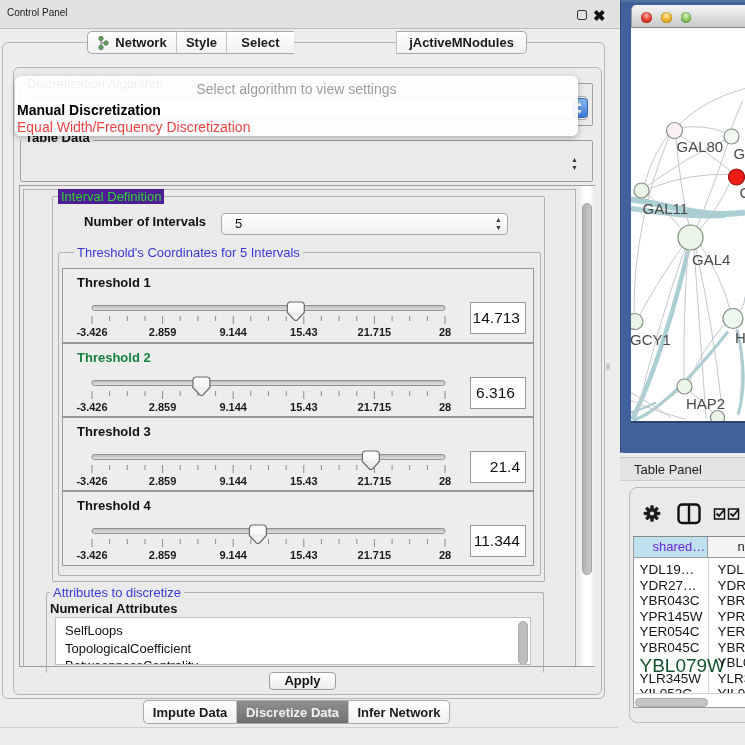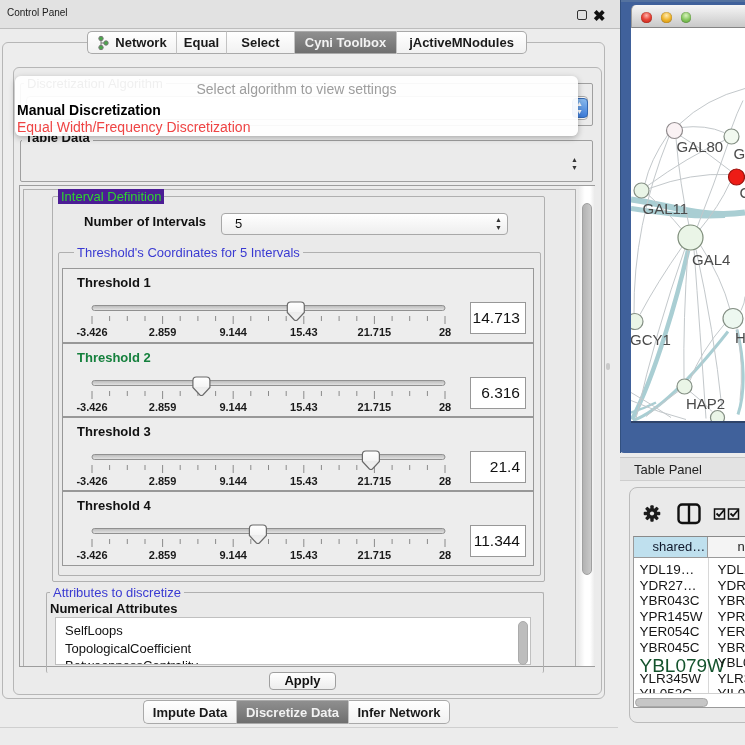--- a/index.html
+++ b/index.html
@@ -31,23 +31,22 @@
 <div class="abs" style="left:2px;top:42px;width:601px;height:655px;background:#ededed;border:1px solid #b6b6b6;border-radius:6px"></div>
 <div class="abs" style="left:13px;top:67px;width:587px;height:626px;background:#ebebeb;border:1px solid #b6b6b6;border-radius:6px"></div>
 <div class="abs" style="left:87px;top:31px;width:89px;height:23px;background:linear-gradient(#ffffff,#f1f1f1);border-top:1px solid #a9a9a9;border-bottom:1px solid #a9a9a9;border-left:1px solid #a9a9a9;border-radius:5px 0 0 5px;box-sizing:border-box;display:flex;align-items:center;justify-content:center;font-size:13px;font-weight:bold;color:#1a1a1a"><svg width="13" height="16" style="margin-right:5px">
         <g stroke="#777" stroke-width="1" fill="#4ca64c">
           <path d="M4 4 V12 M4 8 H9" fill="none"></path>
           <circle cx="4" cy="3.5" r="2.2"></circle>
           <circle cx="9" cy="8" r="2.2"></circle>
           <circle cx="4" cy="12.5" r="2.2"></circle>
         </g>
       </svg>Network</div>
-<div class="abs" style="left:176px;top:31px;width:50px;height:23px;background:linear-gradient(#ffffff,#f1f1f1);border-top:1px solid #a9a9a9;border-bottom:1px solid #a9a9a9;border-left:1px solid #c3c3c3;border-radius:0 0 0 0;box-sizing:border-box;display:flex;align-items:center;justify-content:center;font-size:13px;font-weight:bold;color:#1a1a1a">Equal</div>
+<div class="abs" style="left:176px;top:31px;width:50px;height:23px;background:linear-gradient(#ffffff,#f1f1f1);border-top:1px solid #a9a9a9;border-bottom:1px solid #a9a9a9;border-left:1px solid #c3c3c3;border-radius:0 0 0 0;box-sizing:border-box;display:flex;align-items:center;justify-content:center;font-size:13px;font-weight:bold;color:#1a1a1a">Style</div>
 <div class="abs" style="left:226px;top:31px;width:68px;height:23px;background:linear-gradient(#ffffff,#f1f1f1);border-top:1px solid #a9a9a9;border-bottom:1px solid #a9a9a9;border-left:1px solid #c3c3c3;border-radius:0 0 0 0;box-sizing:border-box;display:flex;align-items:center;justify-content:center;font-size:13px;font-weight:bold;color:#1a1a1a">Select</div>
-<div class="abs" style="left:294px;top:31px;width:102px;height:23px;background:linear-gradient(#8f8f8f,#6f6f6f);border-top:1px solid #a9a9a9;border-bottom:1px solid #a9a9a9;border-left:1px solid #c3c3c3;border-radius:0 0 0 0;box-sizing:border-box;display:flex;align-items:center;justify-content:center;font-size:13px;font-weight:bold;color:#f2f2f2">Cyni Toolbox</div>
 <div class="abs" style="left:396px;top:31px;width:131px;height:23px;background:linear-gradient(#ffffff,#f1f1f1);border-top:1px solid #a9a9a9;border-bottom:1px solid #a9a9a9;border-left:1px solid #c3c3c3;border-right:1px solid #a9a9a9;border-radius:0 5px 5px 0;box-sizing:border-box;display:flex;align-items:center;justify-content:center;font-size:13px;font-weight:bold;color:#1a1a1a">jActiveMNodules</div>
 <div class="abs" style="left:20px;top:83px;width:571px;height:41px;border:1px solid #9f9f9f;border-radius:2px"></div>
 <div class="abs" style="left:24px;top:76px;background:#ebebeb;padding:0 3px;font-size:13px;color:#222">Discretization Algorithm</div>
 <div class="abs" style="left:26px;top:96px;width:562px;height:24px;background:#f7f7f7;border:1px solid #a8a8a8;border-radius:4px;box-sizing:border-box"></div>
 <div class="abs" style="left:572px;top:98px;width:16px;height:20px;background:linear-gradient(#8abbee,#3c7bd9);border:1px solid #3568b0;border-radius:4px;box-sizing:border-box"></div>
 <div class="abs" style="left:576px;top:100px;font-size:7px;color:#fff;line-height:8px">▲<br>▼</div>
 <div class="abs" style="left:20px;top:140px;width:571px;height:40px;border:1px solid #9f9f9f;border-radius:2px"></div>
 <div class="abs" style="left:22px;top:130px;background:#ebebeb;padding:0 3px;font-size:13px;font-weight:bold;color:#111">Table Data</div>
 <div class="abs" style="left:571px;top:156px;font-size:7px;color:#333;line-height:8px">▲<br>▼</div>
 <div class="abs" style="left:19px;top:185px;width:576px;height:482px;border:1px solid #9d9d9d;box-sizing:border-box"></div>
@@ -84,21 +83,21 @@
         <rect x="7" y="6.5" width="353" height="5" rx="2.5" fill="url(#trk)" stroke="#909090" stroke-width="1"></rect>
         <path d="M7.0 17V25 M24.6 17V22 M42.3 17V22 M60.0 17V22 M77.6 17V25 M95.2 17V22 M112.9 17V22 M130.6 17V22 M148.2 17V25 M165.8 17V22 M183.5 17V22 M201.2 17V22 M218.8 17V25 M236.4 17V22 M254.1 17V22 M271.8 17V22 M289.4 17V25 M307.1 17V22 M324.7 17V22 M342.4 17V22 M360.0 17V25" stroke="#8a8a8a" stroke-width="1" fill="none"></path>
         <text x="7.0" y="36.5" font-size="11" font-weight="bold" fill="#1a1a1a" text-anchor="middle">-3.426</text>
         <text x="77.6" y="36.5" font-size="11" font-weight="bold" fill="#1a1a1a" text-anchor="middle">2.859</text>
         <text x="148.2" y="36.5" font-size="11" font-weight="bold" fill="#1a1a1a" text-anchor="middle">9.144</text>
         <text x="218.8" y="36.5" font-size="11" font-weight="bold" fill="#1a1a1a" text-anchor="middle">15.43</text>
         <text x="289.4" y="36.5" font-size="11" font-weight="bold" fill="#1a1a1a" text-anchor="middle">21.715</text>
         <text x="360.0" y="36.5" font-size="11" font-weight="bold" fill="#1a1a1a" text-anchor="middle">28</text>
         <path d="M107.9 13.5 L107.9 6.5 Q107.9 3 111.4 3 L121.4 3 Q124.9 3 124.9 6.5 L124.9 13.5 L117.9 21 Q116.4 22 114.9 21 Z" fill="url(#thm)" stroke="#6a6a6a" stroke-width="1.2"></path>
       </svg>
-      <div style="position:absolute;left:407px;top:33px;width:49px;height:30px;background:#fff;border:1px solid #989898;font-size:15.5px;color:#111;text-align:right;padding-right:5px;line-height:30px">6.316</div>
+      <div style="position:absolute;left:407px;top:33px;width:49px;height:30px;background:#fff;border:1px solid #989898;font-size:15.5px;color:#111;text-align:center;padding-right:5px;line-height:30px">6.316</div>
     </div>
 <div style="position:absolute;left:62px;top:416.5px;width:470px;height:72.5px;border:1px solid #989898;background:#ededed">
       <div style="position:absolute;left:14px;top:6px;font-size:13px;font-weight:bold;color:#111">Threshold 3</div>
       <svg width="382" height="40" style="position:absolute;left:22px;top:30px;overflow:visible">
         <defs></defs>
         <rect x="7" y="6.5" width="353" height="5" rx="2.5" fill="url(#trk)" stroke="#909090" stroke-width="1"></rect>
         <path d="M7.0 17V25 M24.6 17V22 M42.3 17V22 M60.0 17V22 M77.6 17V25 M95.2 17V22 M112.9 17V22 M130.6 17V22 M148.2 17V25 M165.8 17V22 M183.5 17V22 M201.2 17V22 M218.8 17V25 M236.4 17V22 M254.1 17V22 M271.8 17V22 M289.4 17V25 M307.1 17V22 M324.7 17V22 M342.4 17V22 M360.0 17V25" stroke="#8a8a8a" stroke-width="1" fill="none"></path>
         <text x="7.0" y="36.5" font-size="11" font-weight="bold" fill="#1a1a1a" text-anchor="middle">-3.426</text>
         <text x="77.6" y="36.5" font-size="11" font-weight="bold" fill="#1a1a1a" text-anchor="middle">2.859</text>
         <text x="148.2" y="36.5" font-size="11" font-weight="bold" fill="#1a1a1a" text-anchor="middle">9.144</text>
@@ -197,21 +196,21 @@
 <rect x="49.5" y="4.5" width="21" height="18.5" rx="3.5" fill="none" stroke="#111" stroke-width="2.4"></rect>
 <line x1="60" y1="5" x2="60" y2="23" stroke="#111" stroke-width="2.4"></line>
 <g stroke="#111" fill="none">
  <rect x="85.5" y="9" width="10" height="10" stroke-width="1.5"></rect>
  <path d="M87.5 13.5 L90 16 L95.5 9.5" stroke-width="1.8"></path>
  <rect x="99.5" y="9" width="10" height="10" stroke-width="1.5"></rect>
  <path d="M101.5 13.5 L104 16 L109.5 9.5" stroke-width="1.8"></path>
 </g>
 </svg>
 <div class="abs" style="left:632.5px;top:535.5px;width:112.5px;height:172.5px;background:#ffffff;border-top:1.5px solid #8a8a8a;border-left:1px solid #9a9a9a;border-bottom:1px solid #9a9a9a;box-sizing:border-box;overflow:hidden">
-<div style="position:absolute;left:0;top:0;width:74px;height:21px;background:#bfe0ee;border-right:1px solid #9a9a9a;border-bottom:1px solid #9a9a9a;box-sizing:border-box;font-size:13px;color:#0f172a;line-height:20px;padding-left:19px">shared…</div>
+<div style="position:absolute;left:0;top:0;width:74px;height:21px;background:#bfe0ee;border-right:1px solid #9a9a9a;border-bottom:1px solid #9a9a9a;box-sizing:border-box;font-size:13px;color:#6d28d9;line-height:20px;padding-left:19px">shared…</div>
 <div style="position:absolute;left:74px;top:0;width:60px;height:21px;background:#f4f4f4;border-bottom:1px solid #9a9a9a;box-sizing:border-box;font-size:13px;color:#222;line-height:20px;padding-left:30px">n…</div>
 <div style="position:absolute;left:74px;top:21px;width:1px;height:140px;background:#d8d8d8"></div>
 <div style="position:absolute;left:6px;top:25.5px;width:70px;font-size:13.5px;color:#161616;white-space:nowrap">YDL19…</div>
 <div style="position:absolute;left:84px;top:25.5px;font-size:13.5px;color:#161616;white-space:nowrap">YDL1</div>
 <div style="position:absolute;left:6px;top:41.0px;width:70px;font-size:13.5px;color:#161616;white-space:nowrap">YDR27…</div>
 <div style="position:absolute;left:84px;top:41.0px;font-size:13.5px;color:#161616;white-space:nowrap">YDR2</div>
 <div style="position:absolute;left:6px;top:56.5px;width:70px;font-size:13.5px;color:#161616;white-space:nowrap">YBR043C</div>
 <div style="position:absolute;left:84px;top:56.5px;font-size:13.5px;color:#161616;white-space:nowrap">YBR0</div>
 <div style="position:absolute;left:6px;top:72.0px;width:70px;font-size:13.5px;color:#161616;white-space:nowrap">YPR145W</div>
 <div style="position:absolute;left:84px;top:72.0px;font-size:13.5px;color:#161616;white-space:nowrap">YPR1</div>

